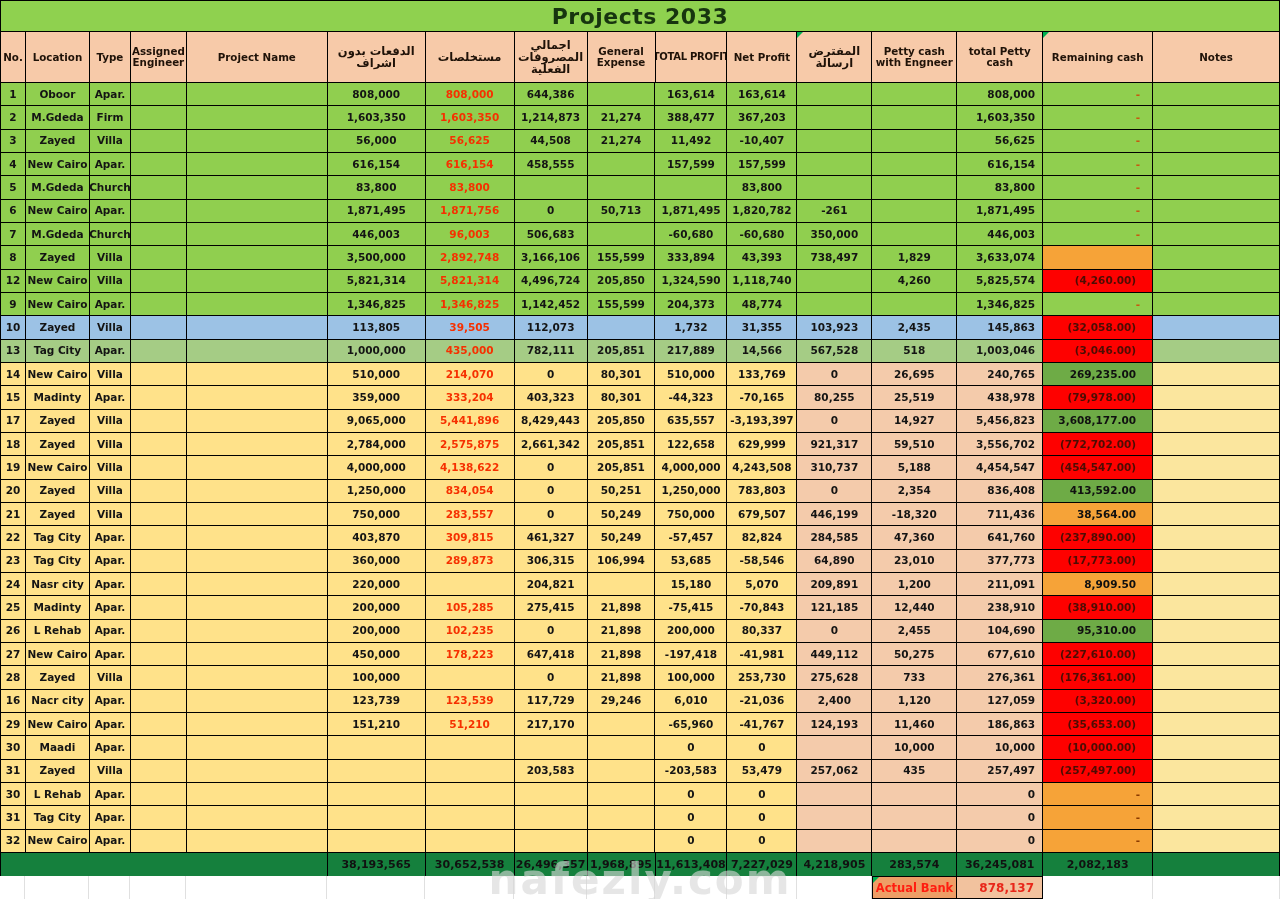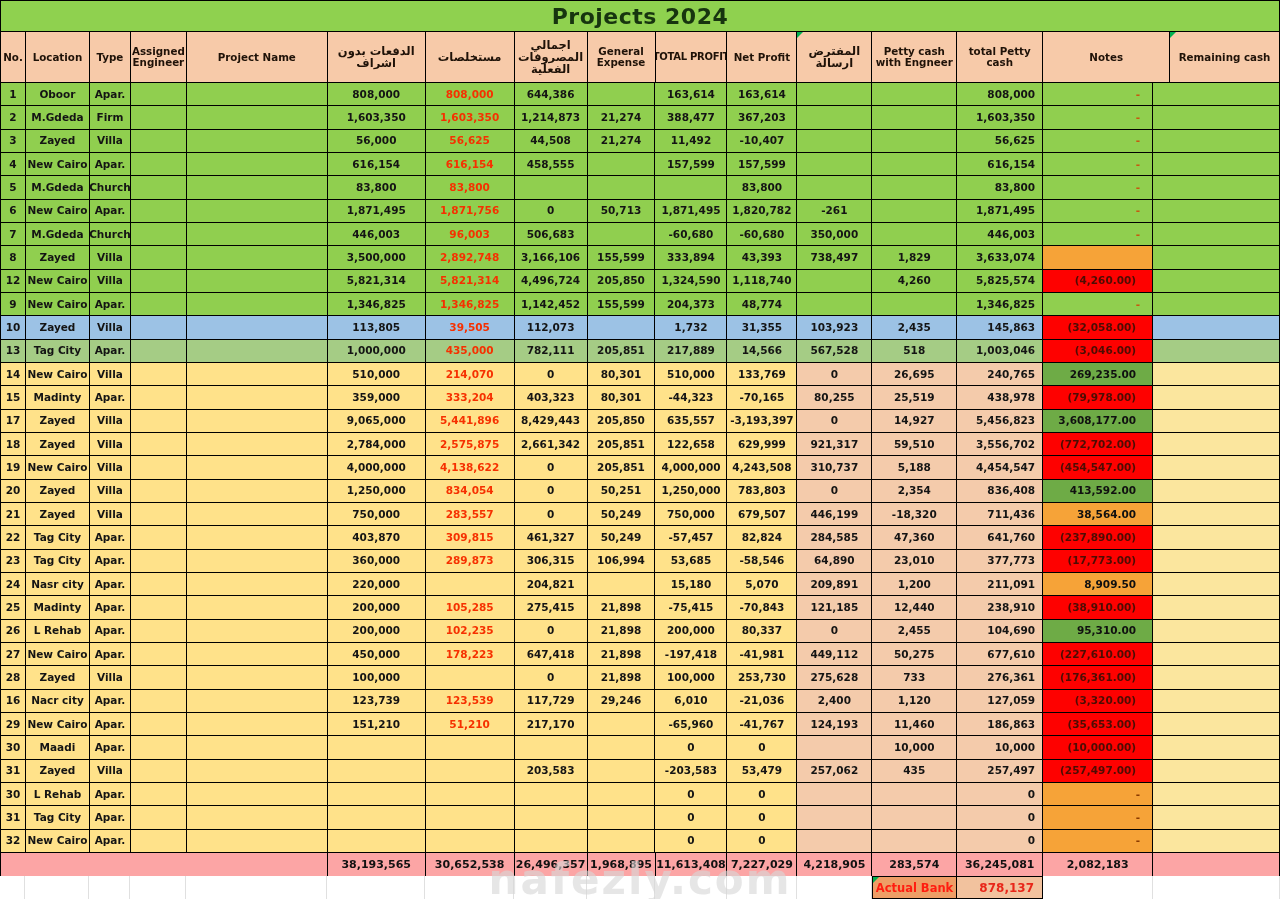--- a/index.html
+++ b/index.html
@@ -40,21 +40,21 @@
   .num-right { justify-content:flex-end; padding-right:7px; }
   
   .rem { justify-content:flex-end; padding-right:16px; font-size:10.5px; }
   .rem-red    { background:#FE0100 !important; color:#4c0d03 !important; }
   .rem-green  { background:#6EAB46 !important; color:#101010 !important; }
   .rem-orange { background:#F6A338 !important; color:#101010 !important; }
   .dash { color:#C65911 !important; padding-right:12px; }
   .rem-orange.dash { color:#8a3a00 !important; }
 
   .totals-row { height:24px; }
-  .totals-row .cell { height:24px; background:#fca5a5; font-size:11px; color:#111; }
+  .totals-row .cell { height:24px; background:#15803d; font-size:11px; color:#111; }
   .tc-left { width:327px; }
 
   .bank-row { display:flex; height:23px; border-bottom:1px solid #e2e2e2; }
   .bank-grid { display:flex; width:872px; }
   .bank-grid div { border-right:1px solid #e0e0e0; height:23px; background:#fff; }
   .bank-label { width:85px; height:23px; background:#EE9E66; border:1px solid #000;
     display:flex; align-items:center; justify-content:center;
     color:#ff1d10; font-weight:bold; font-size:11.5px; position:relative; }
   .bank-value { width:86px; height:23px; background:#F2C29E; border-top:1px solid #000; border-right:1px solid #000; border-bottom:1px solid #000;
     display:flex; align-items:center; justify-content:flex-end; padding-right:8px;
@@ -70,40 +70,40 @@
   .watermark .wm-ar { font-size:50px; font-weight:bold; line-height:1; }
   .watermark .wm-en { font-size:42px; font-weight:600; line-height:1; letter-spacing:2px; }
 </style>
 </head>
 <body>
 
 <div class="sheet">
   <div class="tbl">
 
     <div class="row title-row">
-      <div class="title-cell">Projects 2024</div>
+      <div class="title-cell">Projects 2033</div>
     </div>
 
     <div class="row hdr" id="hdr-row">
         <div class="cell c0">No.</div>
         <div class="cell c1">Location</div>
         <div class="cell c2">Type</div>
         <div class="cell c3">Assigned Engineer</div>
         <div class="cell c4">Project Name</div>
         <div class="cell c5 ar">الدفعات بدون اشراف</div>
         <div class="cell c6 ar">مستخلصات</div>
         <div class="cell c7 ar">اجمالي المصروفات الفعلية</div>
         <div class="cell c8">General Expense</div>
         <div class="cell c9">TOTAL PROFIT</div>
         <div class="cell c10">Net Profit</div>
         <div class="cell c11 ar corner">المفترض ارسالة</div>
         <div class="cell c12">Petty cash with Engneer</div>
         <div class="cell c13">total Petty cash</div>
+        <div class="cell c14 corner">Remaining cash</div>
         <div class="cell c15">Notes</div>
-        <div class="cell c14 corner">Remaining cash</div>
       </div>
 
     <div class="data-rows" id="data-rows">
         <div class="row data-row t-green">
           <div class="cell c0">1</div>
           <div class="cell c1">Oboor</div>
           <div class="cell c2">Apar.</div>
           <div class="cell c3"></div>
           <div class="cell c4"></div>
           <div class="cell c5">808,000</div>

